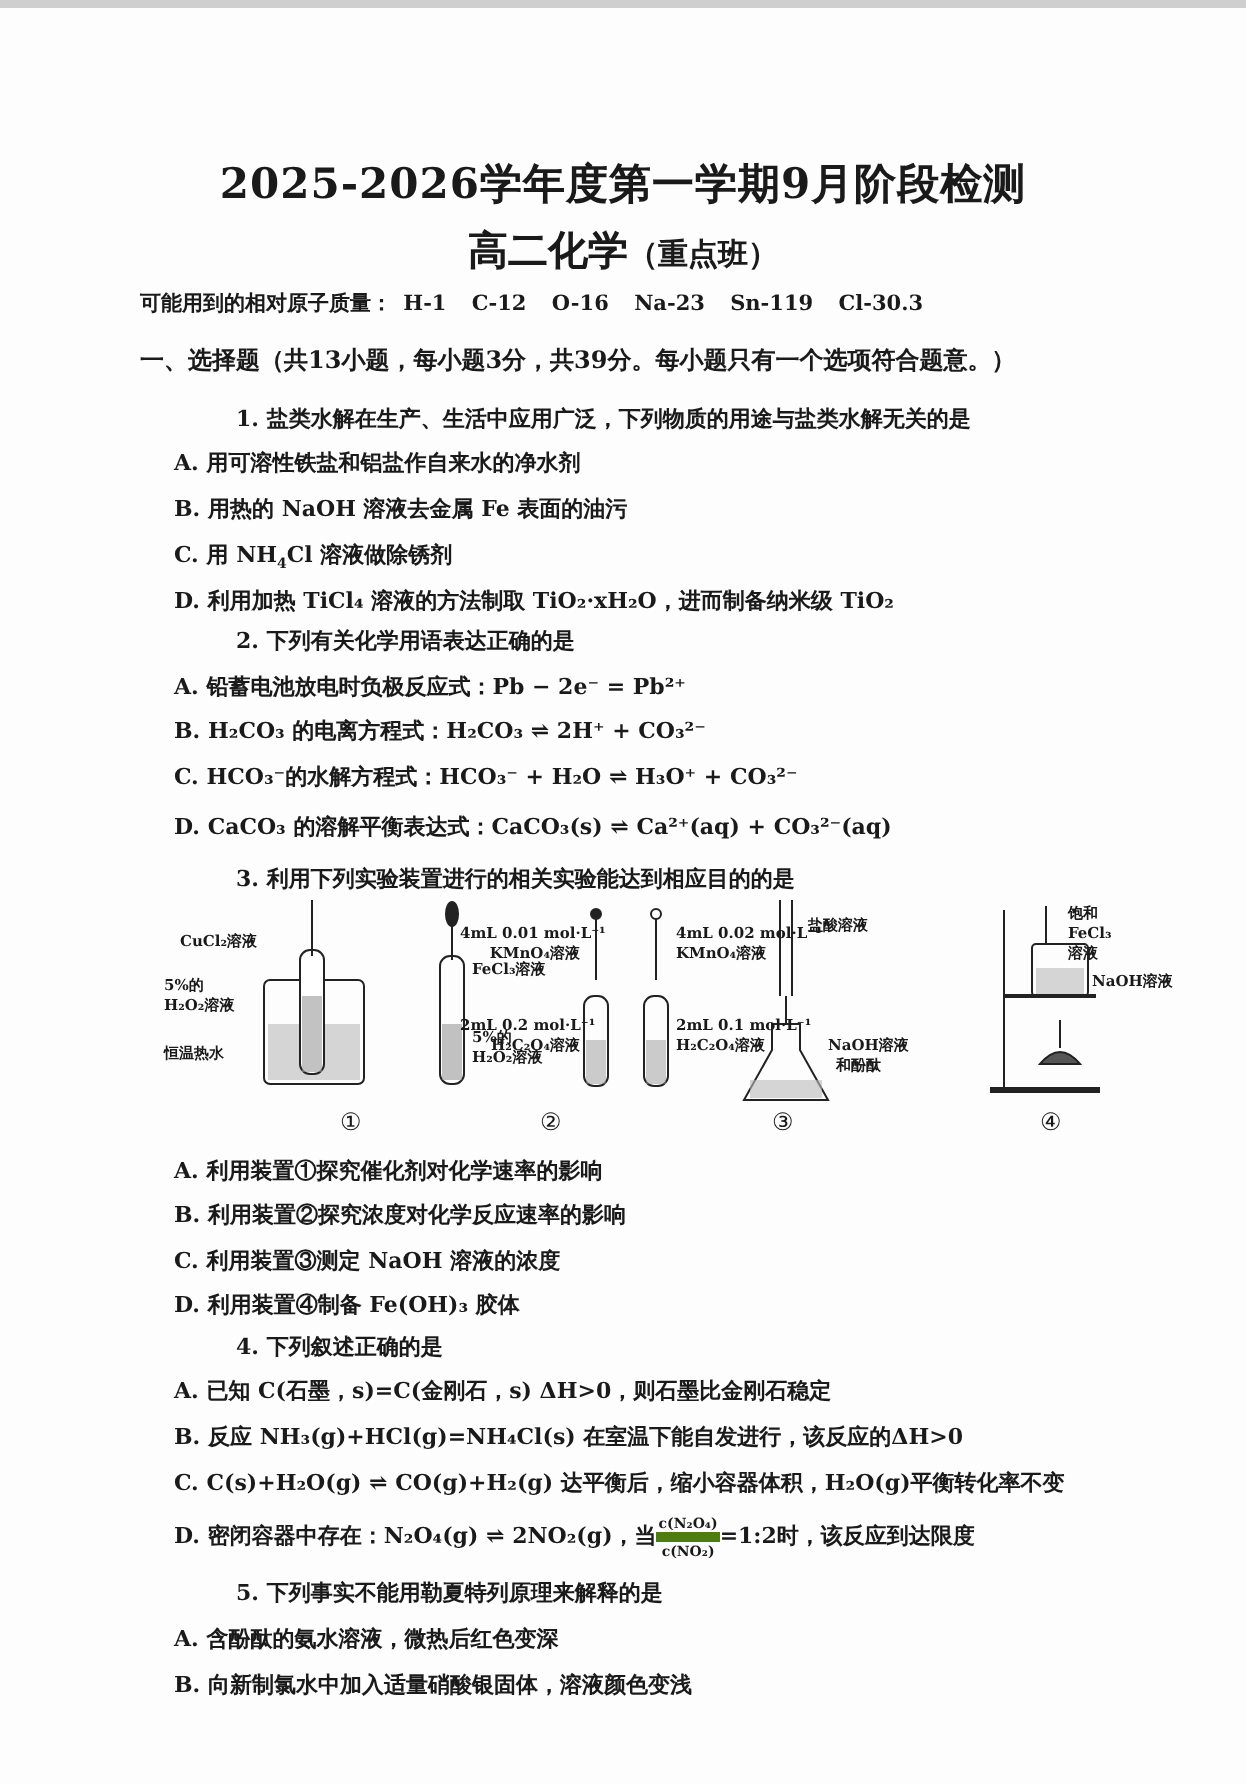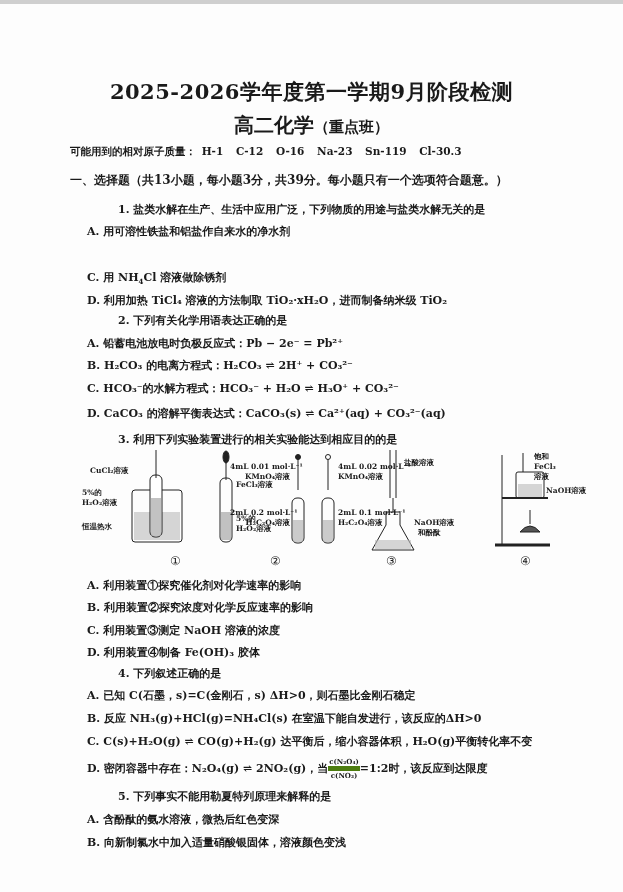--- a/index.html
+++ b/index.html
@@ -47,20 +47,21 @@
     <span>Cl-30.3</span>
   </div>
 
   <div class="section">一、选择题（共13小题，每小题3分，共39分。每小题只有一个选项符合题意。）</div>
 
   <div class="q" style="top:202px">
     <span>1.</span>
     <span>盐类水解在生产、生活中应用广泛，下列物质的用途与盐类水解无关的是</span>
   </div>
   <div class="opt" style="top:224px"><span>A.</span> <span>用可溶性铁盐和铝盐作自来水的净水剂</span></div>
+  <div class="opt" style="top:247px"><span>B.</span> <span>用热的 NaOH 溶液去金属 Fe 表面的油污</span></div>
   <div class="opt" style="top:270px"><span>C.</span> <span>用 NH</span><sub>4</sub><span>Cl 溶液做除锈剂</span></div>
   <div class="opt" style="top:293px"><span>D.</span> <span>利用加热 TiCl₄ 溶液的方法制取 TiO₂·xH₂O，进而制备纳米级 TiO₂</span></div>
 
   <div class="q" style="top:313px">
     <span>2.</span>
     <span>下列有关化学用语表达正确的是</span>
   </div>
   <div class="opt" style="top:336px"><span>A.</span> <span>铅蓄电池放电时负极反应式：Pb − 2e⁻ = Pb²⁺</span></div>
   <div class="opt" style="top:358px"><span>B.</span> <span>H₂CO₃ 的电离方程式：H₂CO₃ ⇌ 2H⁺ + CO₃²⁻</span></div>
   <div class="opt" style="top:381px"><span>C.</span> <span>HCO₃⁻的水解方程式：HCO₃⁻ + H₂O ⇌ H₃O⁺ + CO₃²⁻</span></div>

